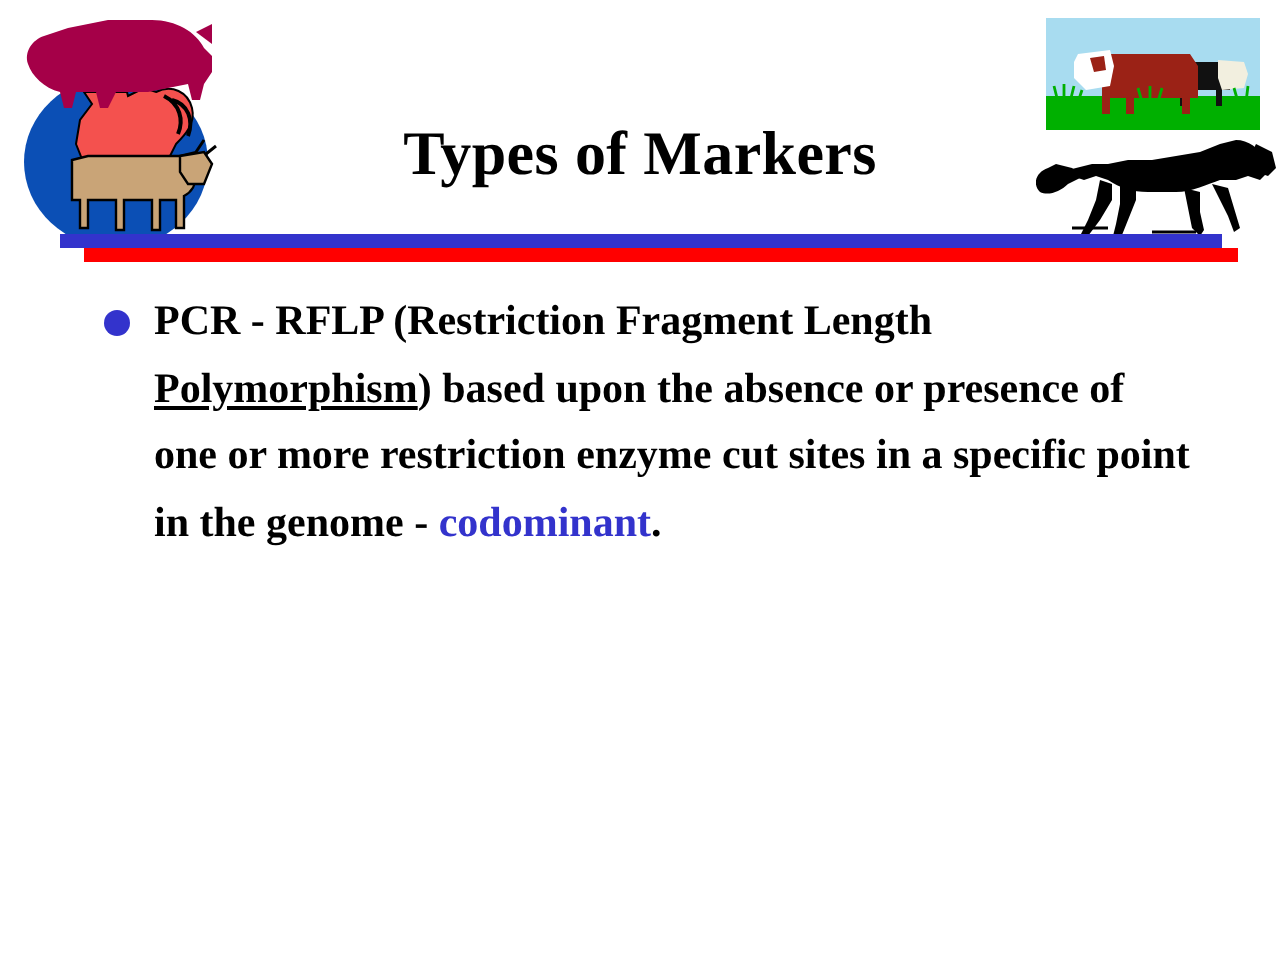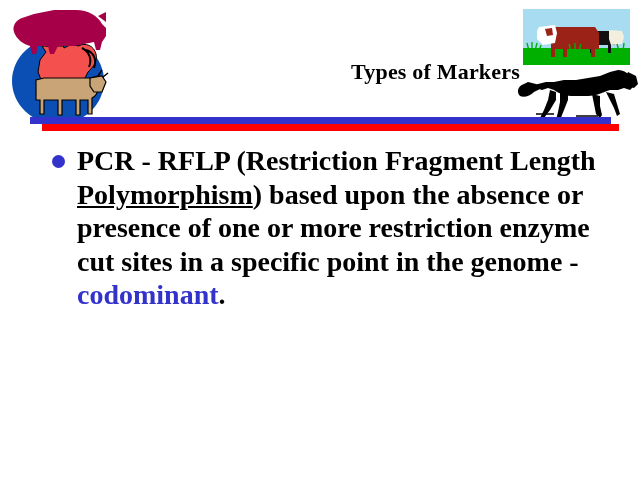--- a/index.html
+++ b/index.html
@@ -42,22 +42,22 @@
     width: 120px;
     height: 58px;
   }
 
   
   #slide-title {
     position: absolute;
     left: 120px;
     top: 60px;
     width: 400px;
-    text-align: right;
-    font-size: 22px;
+    text-align: center;
+    font-size: 31px;
     font-weight: bold;
     color: #000000;
     letter-spacing: 0.2px;
     line-height: 1.1;
   }
 
   
   #rule-blue {
     position: absolute;
     left: 30px;
@@ -90,21 +90,21 @@
   .bullet-marker {
     position: absolute;
     left: 2px;
     top: 11px;
     width: 13px;
     height: 13px;
     border-radius: 50%;
     background: #3333CC;
   }
   .bullet-text {
-    font-size: 28px;
+    font-size: 21px;
     font-weight: bold;
     color: #000000;
     line-height: 33.5px;
     text-align: left;
   }
   .u { text-decoration: underline; }
   .accent { color: #3333CC; }
 </style>
 </head>
 <body>

